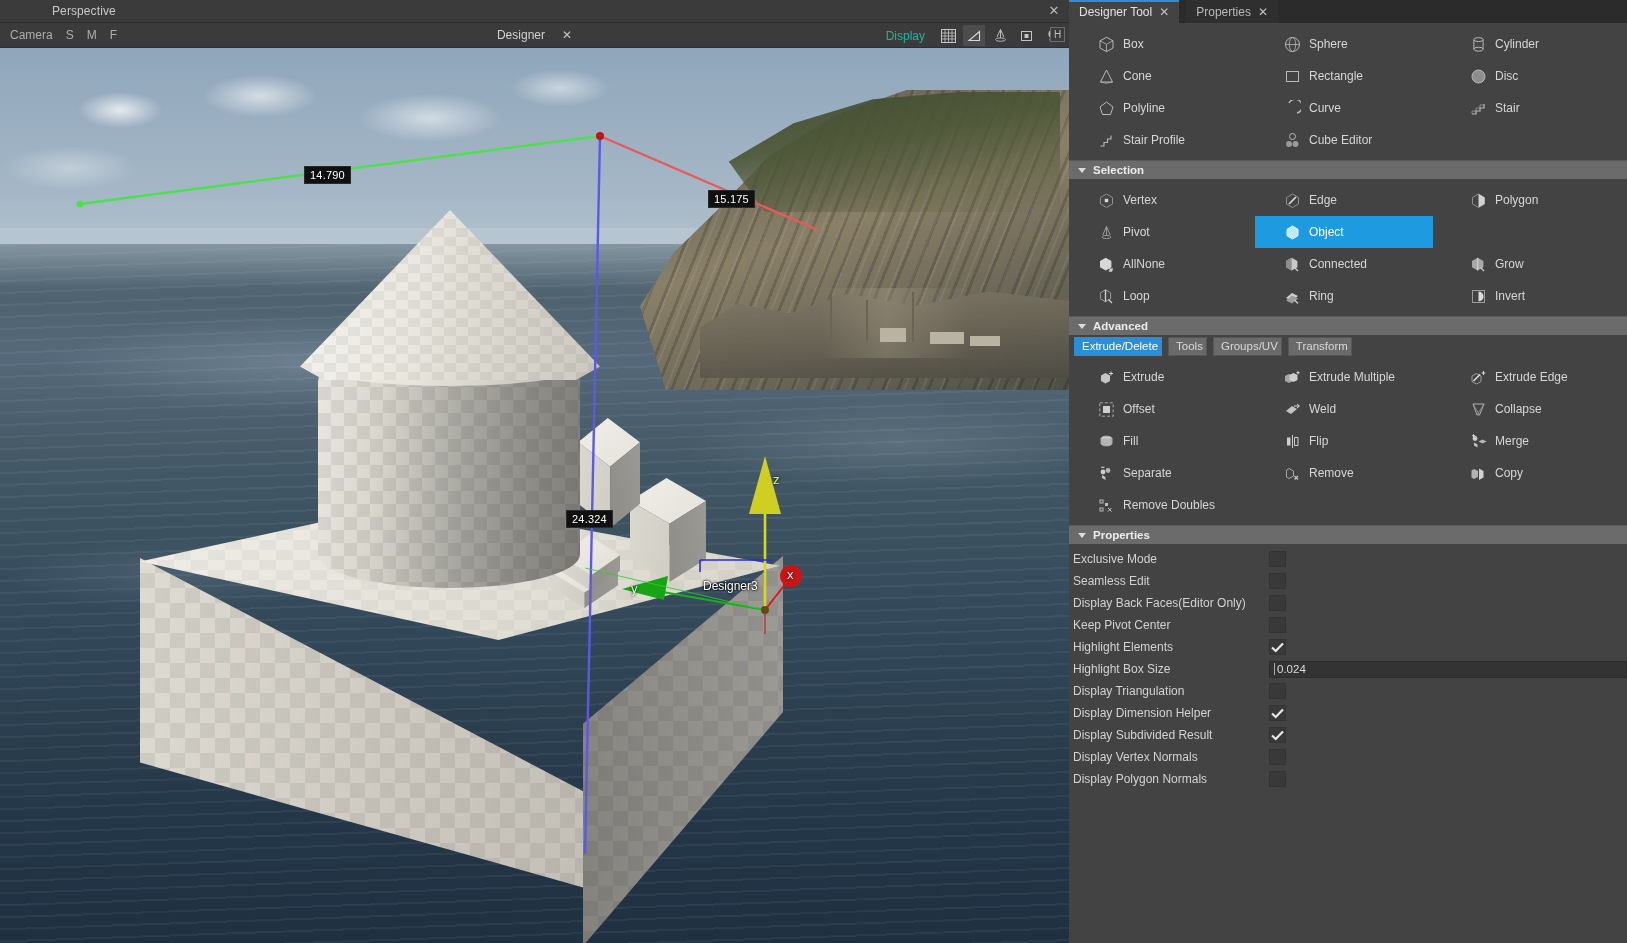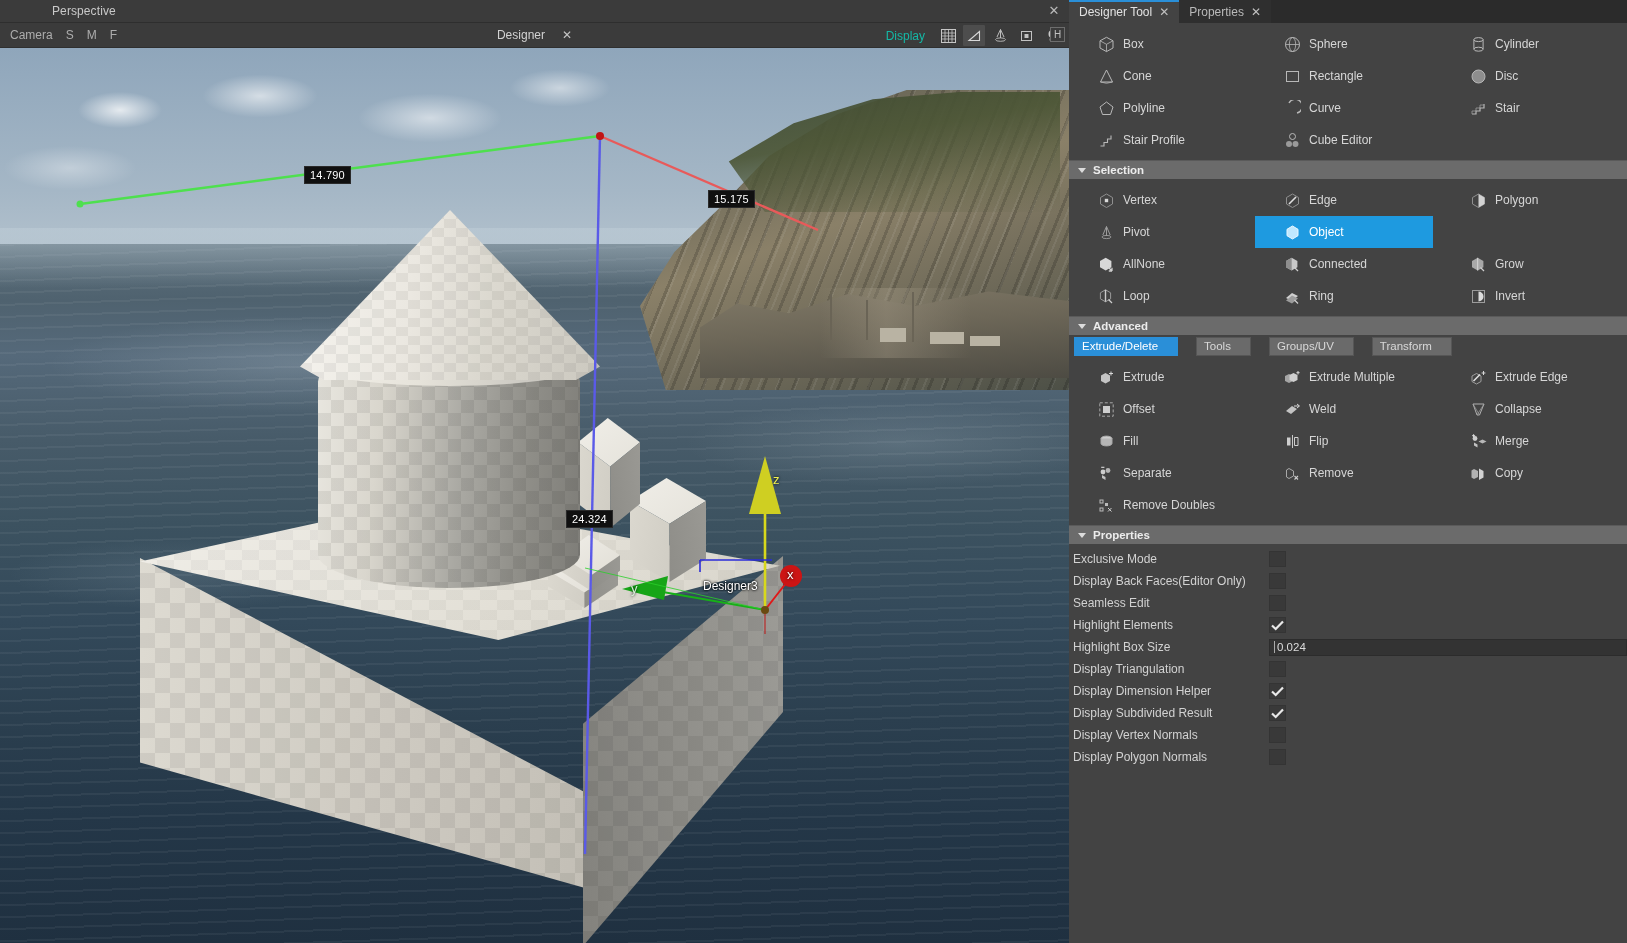--- a/index.html
+++ b/index.html
@@ -191,21 +191,21 @@
     position: absolute; color: #ffffff; font-size: 12px; z-index: 5;
     text-shadow: 0 0 3px #000, 0 0 2px #000;
   }
   .axis-letter { position: absolute; font-size: 13px; z-index: 6; text-shadow: 0 0 3px #000; }
 
   .gizmo-svg, .helper-svg { position:absolute; left:0; top:0; width:1069px; height:895px; pointer-events:none; z-index:4; }
 
   
   .panel { width: 558px; height: 943px; background: #3f3f3f; position: relative; }
 
-  .tabbar { height: 23px; background: #2b2b2b; display: flex; align-items: stretch; }
+  .tabbar { height: 23px; background: #2b2b2b; display: flex; align-items: stretch; gap: 7px; }
   .ptab {
     display: flex; align-items: center; gap: 7px; padding: 0 10px;
     font-size: 12px; color: #b9b9b9; cursor: pointer; position: relative;
     background: #2f2f2f;
   }
   .ptab.active { background: #434343; color: #e2e2e2; }
   .ptab.active::before {
     content:""; position:absolute; left:0; right:0; top:0; height:2px; background:#2a8fd8;
   }
   .ptab .x { font-size: 12px; color: #c2c2c2; }
@@ -225,23 +225,23 @@
     height: 32px; padding-left: 28px; cursor: pointer; position: relative;
   }
   .cell .lbl { font-size: 12px; color: #d6d6d6; }
   .cell.sel { background: #1e9ae0; margin-right: 8px; }
   .cell.sel .lbl { color: #ffffff; }
   .cell .ic { width: 18px; height: 18px; display:flex; align-items:center; justify-content:center; flex:0 0 18px; }
   .cell .ic svg { display:block; }
 
   .tabrow { display: flex; gap: 0; padding: 2px 0 0 5px; background:#434343; }
   .atab {
-    font-size: 11.5px; color: #d8d8d8; padding: 2px 19px 3px 7px;
+    font-size: 11.5px; color: #d8d8d8; padding: 2px 3px 3px 7px;
     background: #6a6a6a; border: 1px solid #565656; cursor: pointer;
-    margin-right: 18px;
+    margin-right: 6px;
   }
   .atab.active { background: #2a8fd8; color: #ffffff; border-color: #2a8fd8; }
 
   .prop-row {
     display: flex; align-items: center; height: 22px; padding-left: 4px;
   }
   .prop-row .plbl { font-size: 12px; color: #d2d2d2; width: 196px; flex: 0 0 196px; }
   .chk {
     width: 17px; height: 16px; background: #393939; border: 1px solid #343434;
     display:flex; align-items:center; justify-content:center; cursor:pointer;
@@ -774,25 +774,29 @@
         <span class="caret"></span>
         <span class="t">Properties</span>
       </div>
       <div style="padding-top:4px;">
 
         <div class="prop-row">
           <span class="plbl">Exclusive Mode</span>
           <span class="chk"></span>
         </div>
         <div class="prop-row">
+          <span class="plbl">Seamless Edit</span>
+          <span class="chk"></span>
+        </div>
+        <div class="prop-row">
           <span class="plbl">Display Back Faces(Editor Only)</span>
           <span class="chk"></span>
         </div>
         <div class="prop-row">
-          <span class="plbl">Seamless Edit</span>
+          <span class="plbl">Keep Pivot Center</span>
           <span class="chk"></span>
         </div>
         <div class="prop-row">
           <span class="plbl">Highlight Elements</span>
           <span class="chk on">
               <svg width="13" height="11" viewBox="0 0 13 11">
                 <path d="M1 5.5L4.7 9 12 1.5" fill="none" stroke="#e8e8e8" stroke-width="2.2"></path>
               </svg>
             </span>
         </div>

